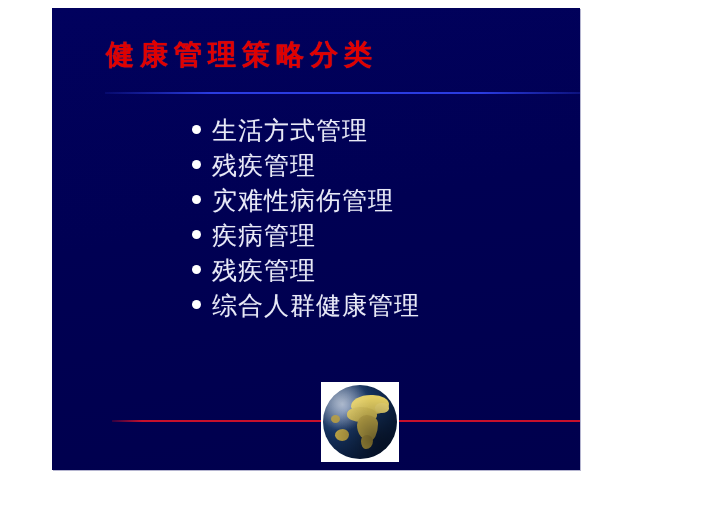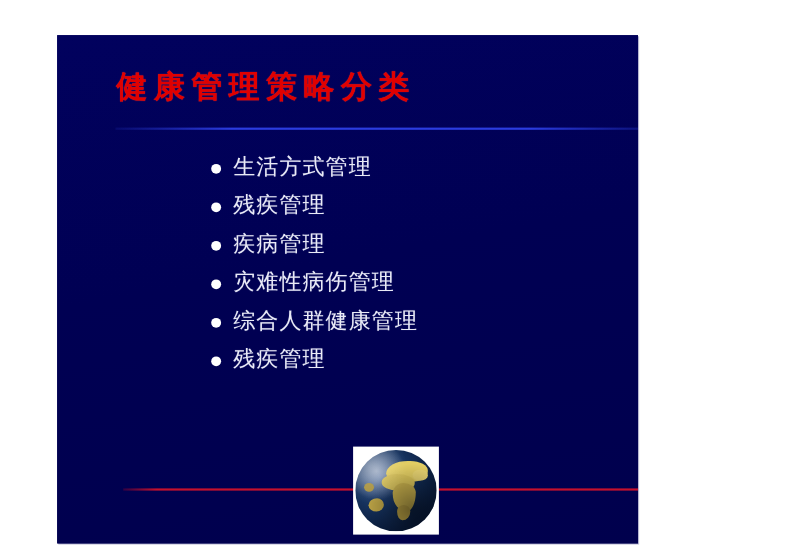--- a/index.html
+++ b/index.html
@@ -19,21 +19,21 @@
     position: relative;
     width: 720px;
     height: 509px;
     background: #ffffff;
   }
 
   
   #slide {
     position: absolute;
     left: 52px;
-    top: 32px;
+    top: 8px;
     width: 528px;
     height: 462px;
     background: #000055;
     background-image: linear-gradient(170deg, #01015e 0%, #000053 45%, #00004d 100%);
     overflow: hidden;
     box-shadow: 1px 1px 0 rgba(120,120,170,.55);
   }
 
   
   #title {
@@ -101,22 +101,22 @@
   .bullet-dot {
     flex: 0 0 auto;
     width: 9px;
     height: 9px;
     border-radius: 50%;
     background: #ffffff;
     margin-right: 11px;
   }
   .bullet-text {
     color: #e9eaf6;
-    font-family: Liberation Mono, monospace;
-    font-size: 20px;
+    font-family: Liberation Sans, sans-serif;
+    font-size: 25px;
     line-height: 30px;
     letter-spacing: 1px;
     white-space: nowrap;
     text-shadow: 0 0 1px rgba(200,205,255,.35);
     text-align: right;
   }
 
   
   #bottom-rule {
     position: absolute;
@@ -255,36 +255,36 @@
         <span class="bullet-text">生活方式管理</span>
       </div>
 
       <div class="bullet-row">
         <span class="bullet-dot"></span>
         <span class="bullet-text">残疾管理</span>
       </div>
 
       <div class="bullet-row">
         <span class="bullet-dot"></span>
+        <span class="bullet-text">灾难性病伤管理</span>
+      </div>
+
+      <div class="bullet-row">
+        <span class="bullet-dot"></span>
         <span class="bullet-text">疾病管理</span>
       </div>
 
       <div class="bullet-row">
         <span class="bullet-dot"></span>
-        <span class="bullet-text">灾难性病伤管理</span>
+        <span class="bullet-text">残疾管理</span>
       </div>
 
       <div class="bullet-row">
         <span class="bullet-dot"></span>
         <span class="bullet-text">综合人群健康管理</span>
-      </div>
-
-      <div class="bullet-row">
-        <span class="bullet-dot"></span>
-        <span class="bullet-text">残疾管理</span>
       </div>
 
     </div>
 
     <div id="bottom-rule"></div>
 
     <div id="globe-box">
       <div id="globe">
         <span class="land land-a"></span>
         <span class="land land-b"></span>

